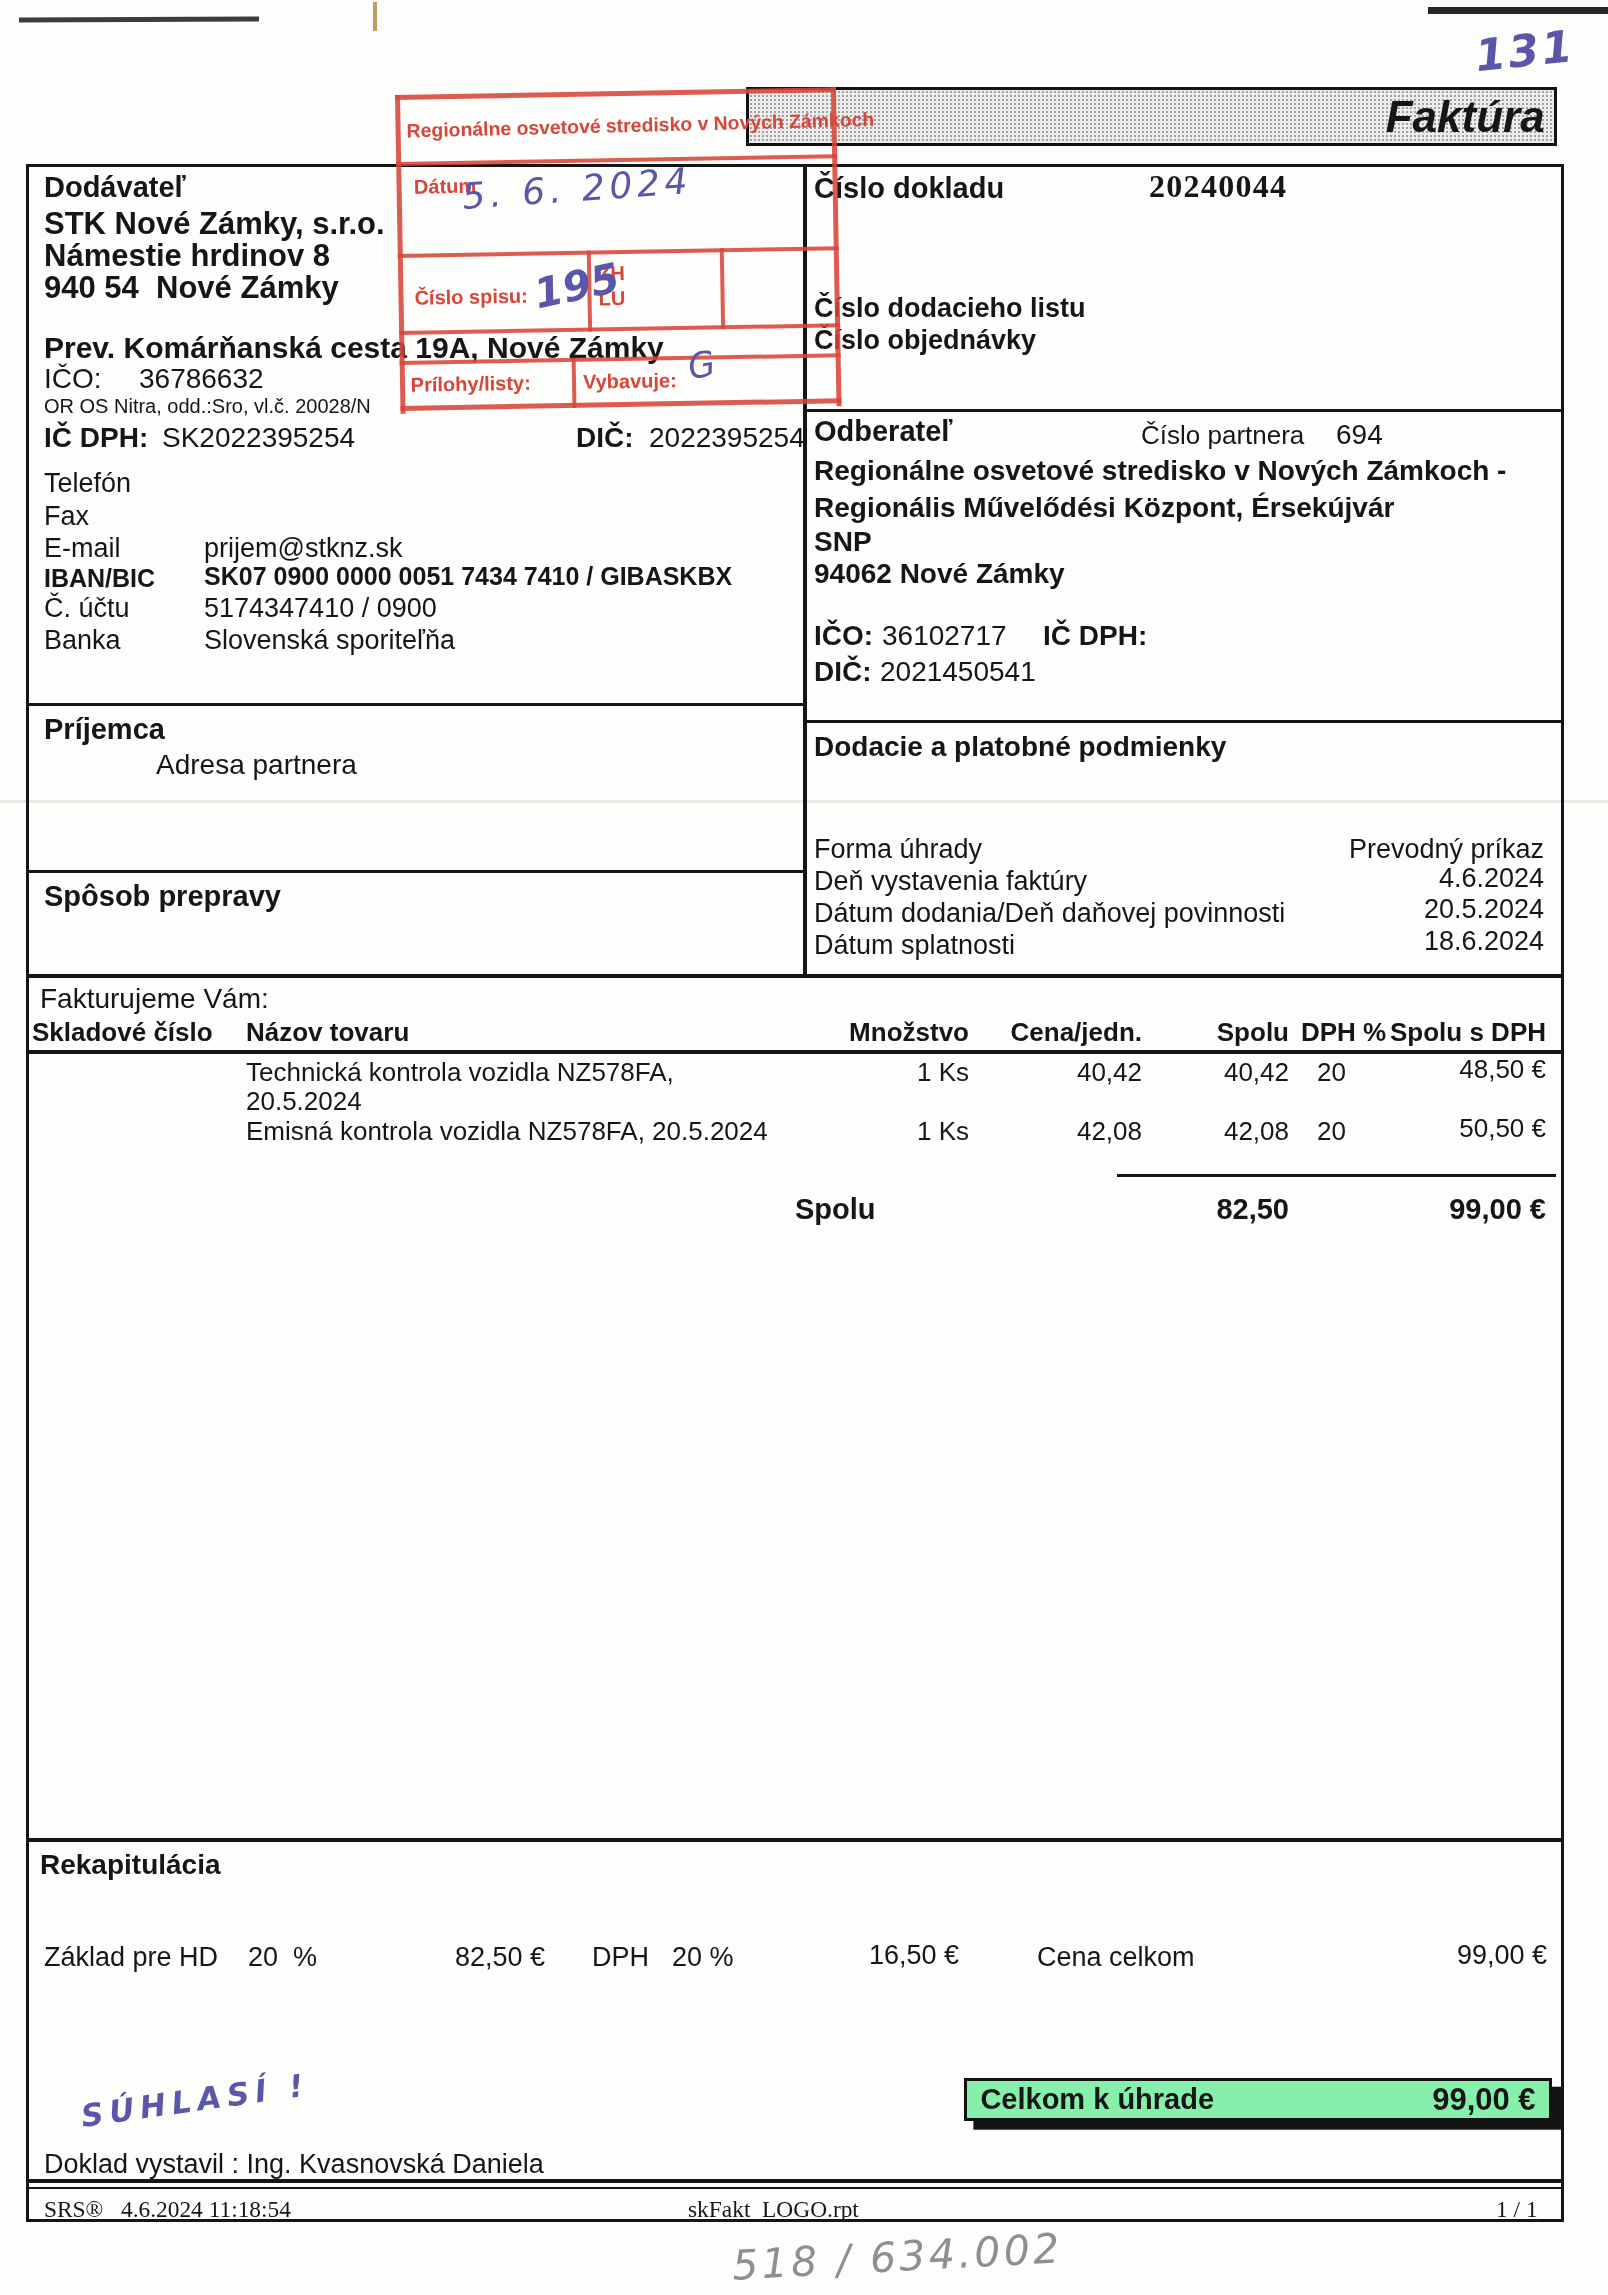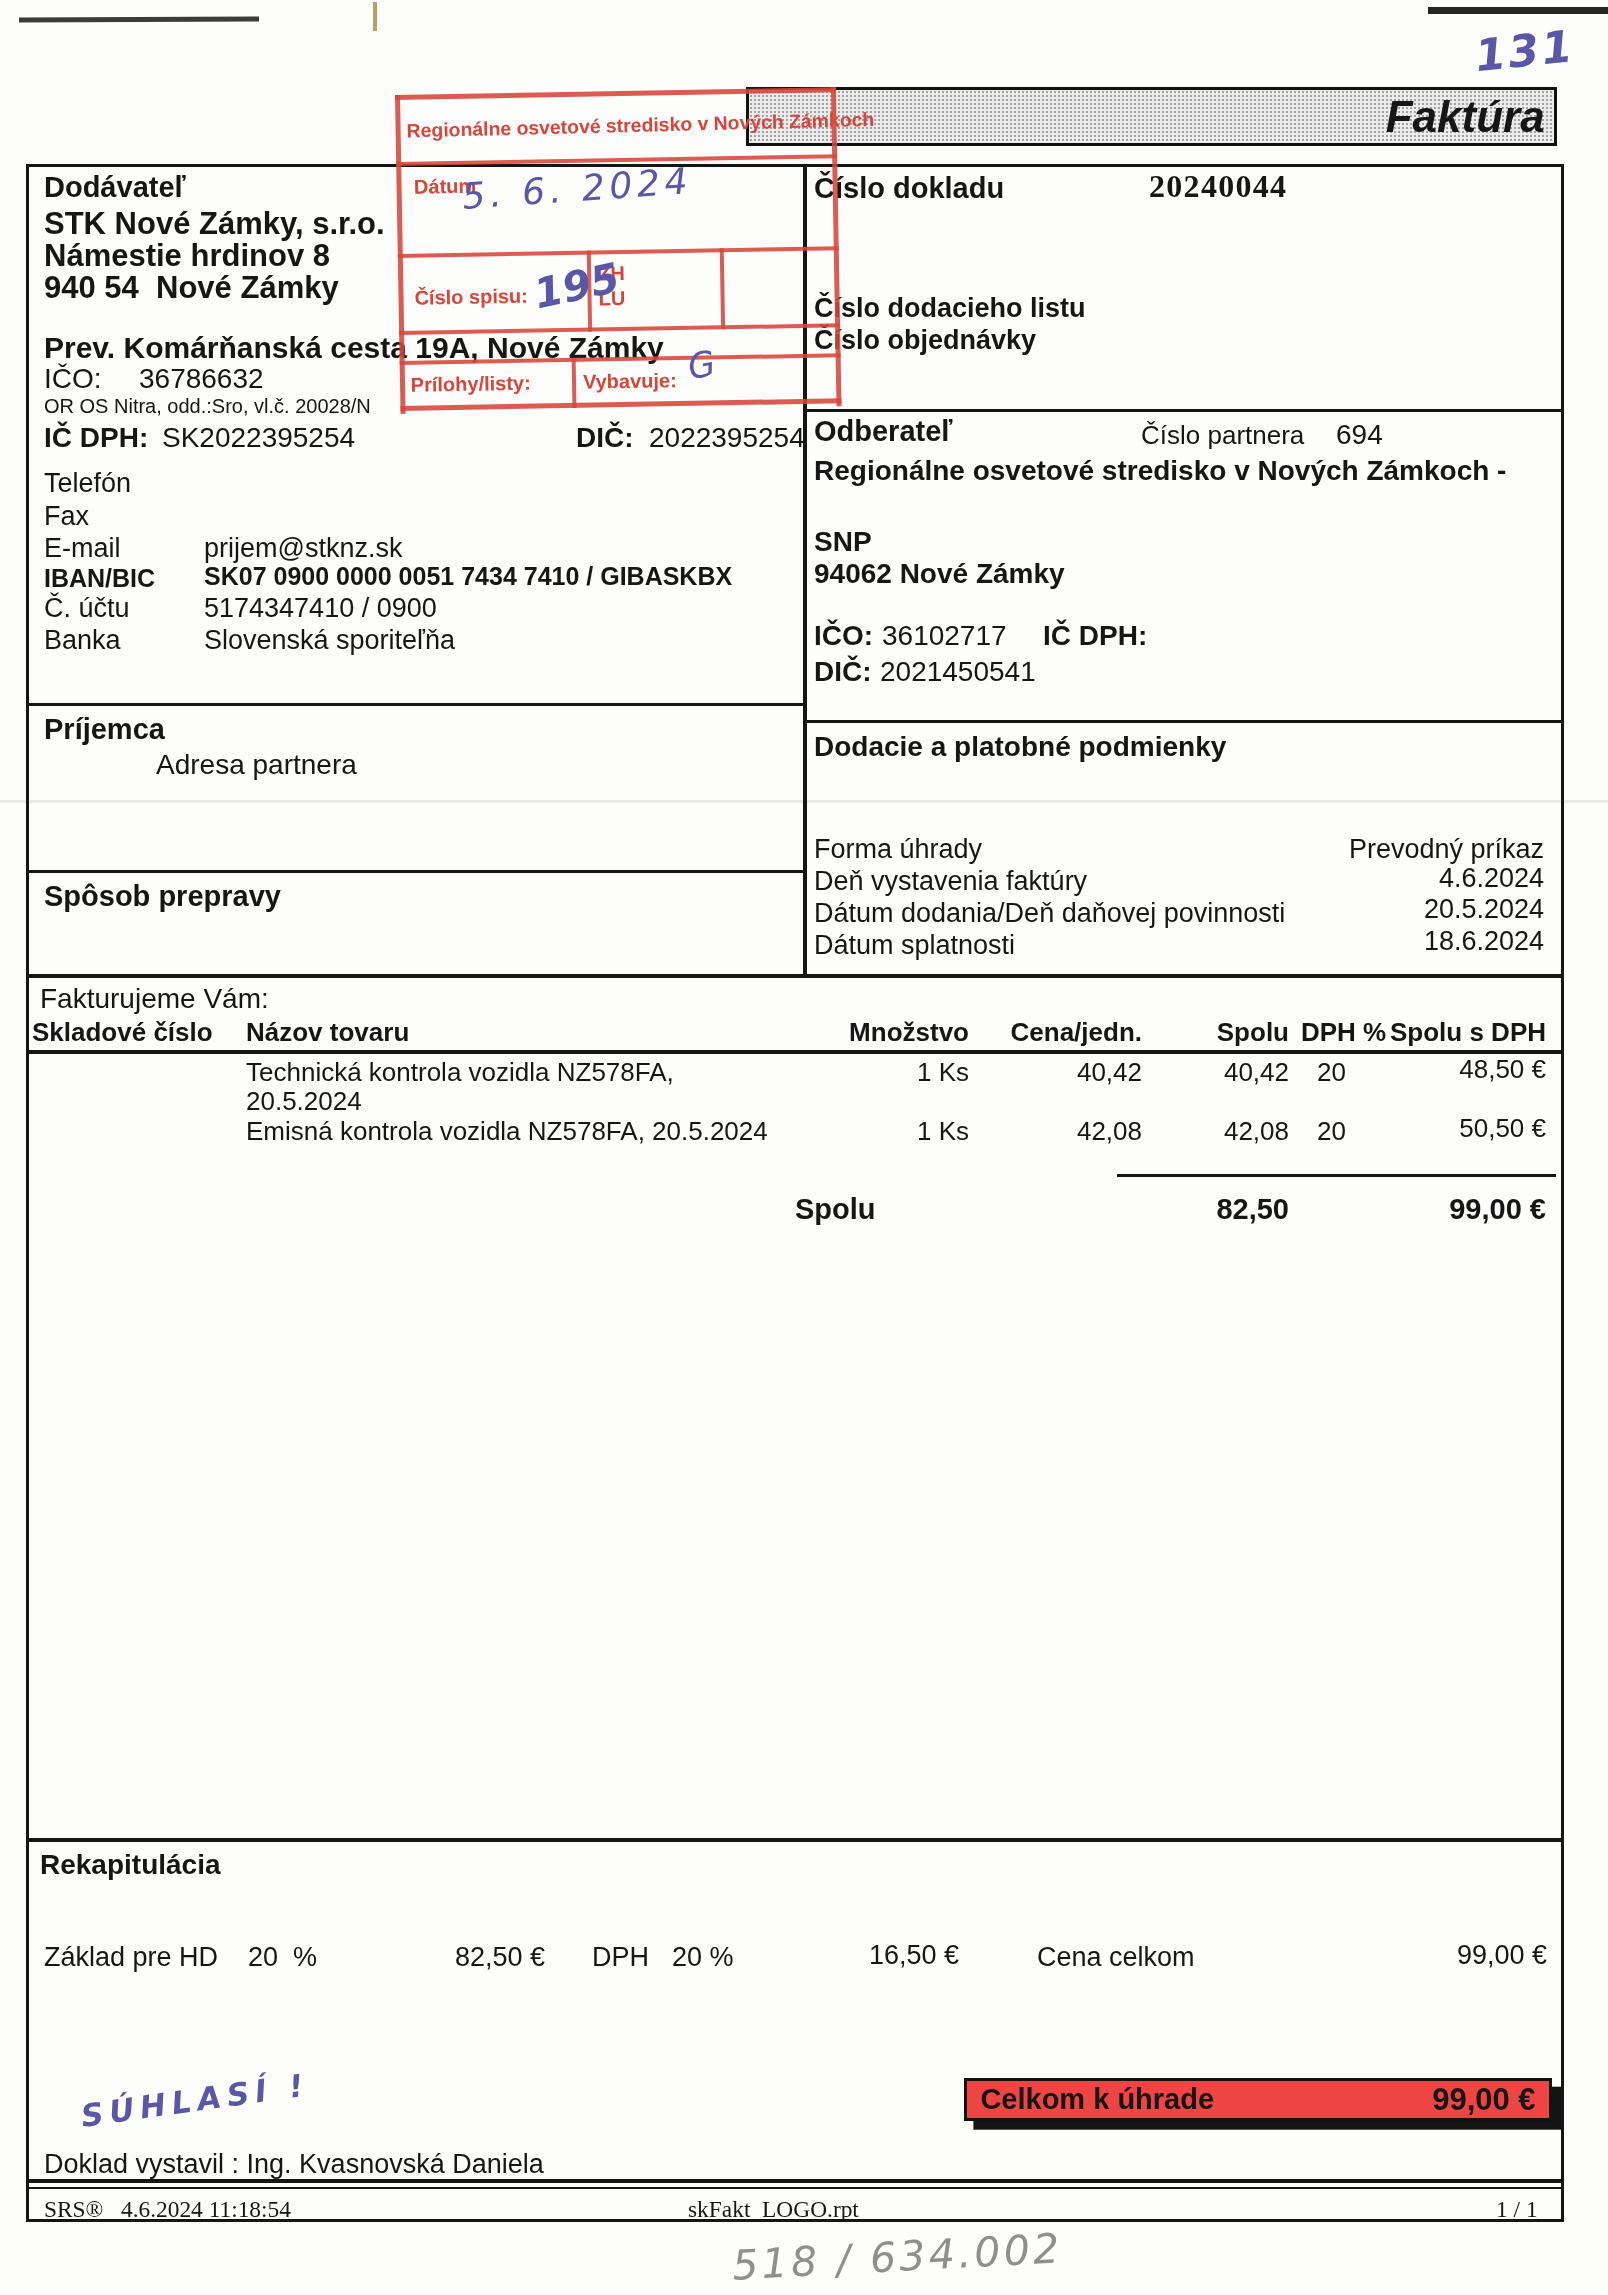--- a/index.html
+++ b/index.html
@@ -10,21 +10,21 @@
   .ser{font-family:"Liberation Serif",serif;}
   .rt{text-align:right;}
   .line{position:absolute;background:#151515;}
   .grayline{position:absolute;background:#d9d9d6;}
   .red{color:#d8453a;}
   .hw{position:absolute;white-space:pre;color:#5a57a8;font-family:"DejaVu Sans",sans-serif;
       font-style:italic;}
   .hwgray{color:#8f8f8f;}
   .halftone{background-color:#ececec;background-image:radial-gradient(#9f9f9f 0.7px,transparent 0.9px);
             background-size:4px 4px;}
-  #totalbox{position:absolute;left:964px;top:2078px;width:588px;height:43px;background:#ef4444;
+  #totalbox{position:absolute;left:964px;top:2078px;width:588px;height:43px;background:#86efac;
             border:3.3px solid #111;box-shadow:9.4px 8.7px 0 0 #141414;display:flex;
             align-items:center;justify-content:space-between;padding:0 13.4px;box-sizing:border-box;}
   #fakturabox{position:absolute;left:746px;top:87px;width:811px;height:59px;border:3.3px solid #111;
               box-sizing:border-box;text-align:right;font-weight:bold;font-size:44px;
               line-height:53px;padding-right:9.4px;font-style:italic;}
   .stampline{position:absolute;background:rgba(216,69,58,.88);}
 </style>
 </head>
 <body>
 
@@ -71,20 +71,21 @@
   <div class="t b" style="left:814px;top:172px;font-size:29px;">Číslo dokladu</div>
   <div class="t b ser" style="left:1149px;top:168px;font-size:32px;letter-spacing:1.3px;">20240044</div>
   <div class="t b" style="left:814px;top:293px;font-size:27px;">Číslo dodacieho listu</div>
   <div class="t b" style="left:814px;top:325px;font-size:27px;">Číslo objednávky</div>
 
   <div class="line" style="left:803px;top:409px;width:761px;height:3.3px;"></div>
   <div class="t b" style="left:814px;top:415px;font-size:29px;">Odberateľ</div>
   <div class="t" style="left:1141px;top:421px;font-size:26px;">Číslo partnera</div>
   <div class="t" style="left:1336px;top:419px;font-size:28px;">694</div>
   <div class="t b" style="left:814px;top:455px;font-size:28px;">Regionálne osvetové stredisko v Nových Zámkoch -</div>
+  <div class="t b" style="left:814px;top:492px;font-size:28px;">Regionális Művelődési Központ, Érsekújvár</div>
   <div class="t b" style="left:814px;top:526px;font-size:28px;">SNP</div>
   <div class="t b" style="left:814px;top:558px;font-size:28px;">94062 Nové Zámky</div>
   <div class="t b" style="left:814px;top:620px;font-size:28px;">IČO:</div>
   <div class="t" style="left:882px;top:620px;font-size:28px;">36102717</div>
   <div class="t b" style="left:1043px;top:620px;font-size:28px;">IČ DPH:</div>
   <div class="t b" style="left:814px;top:656px;font-size:28px;">DIČ:</div>
   <div class="t" style="left:880px;top:656px;font-size:28px;">2021450541</div>
 
   <div class="line" style="left:26px;top:703px;width:781px;height:3.3px;"></div>
   <div class="t b" style="left:44px;top:713px;font-size:29px;">Príjemca</div>

